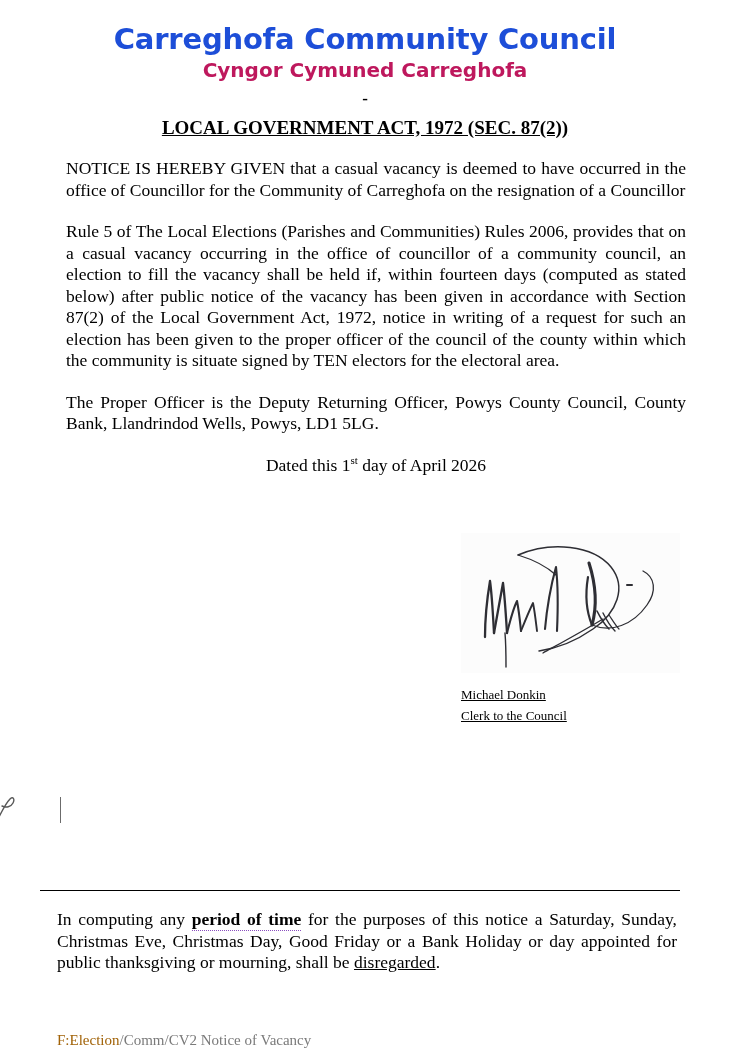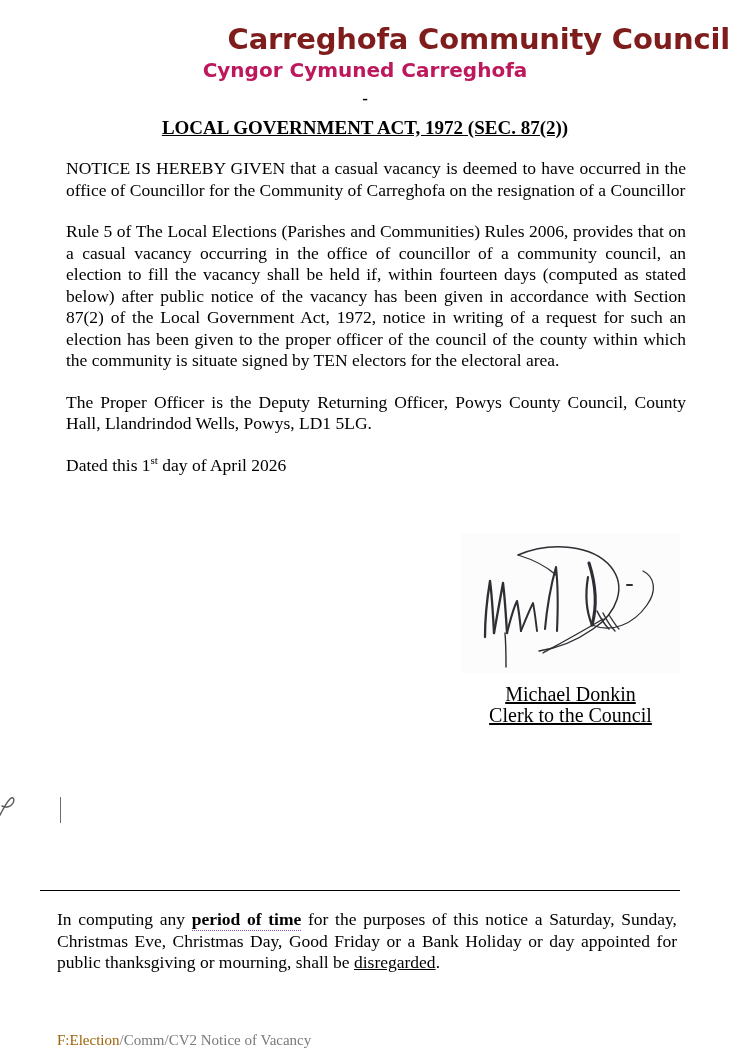--- a/index.html
+++ b/index.html
@@ -25,23 +25,22 @@
   
   .header {
     text-align: center;
     padding-top: 22px;
   }
   .title-en {
     font-family: "DejaVu Sans", "Liberation Sans", sans-serif;
     font-weight: bold;
     font-size: 29px;
     line-height: 34px;
-    color: #7f1d1d;
+    color: #1d4ed8;
     letter-spacing: -0.2px;
-    text-align: right;
   }
   .title-cy {
     font-family: "DejaVu Sans", "Liberation Sans", sans-serif;
     font-weight: bold;
     font-size: 20px;
     line-height: 26px;
     color: #be185d;
     margin-top: 1px;
   }
   .dash-mark {
@@ -68,21 +67,21 @@
     top: 158px;
     width: 620px;
   }
   p.para {
     margin: 0 0 20px 0;
     font-size: 17.5px;
     line-height: 21.5px;
     text-align: justify;
     text-justify: inter-word;
   }
-  p.noj { text-align: left; margin-top: 14px; }
+  p.noj { text-align: center; margin-top: 14px; }
 
   sup.ord {
     font-size: 11px;
     vertical-align: super;
     line-height: 0;
   }
 
   
   .sig-wrap {
     position: absolute;
@@ -91,22 +90,22 @@
     width: 219px;
   }
   .sig-img {
     width: 219px;
     height: 140px;
     background: #fcfcfc;
     display: block;
   }
   .sig-img svg { display: block; }
   .sig-name, .sig-role {
-    text-align: center;
-    font-size: 20px;
+    text-align: left;
+    font-size: 13px;
     line-height: 21px;
     text-decoration: underline;
     white-space: nowrap;
   }
   .sig-name { margin-top: 11px; }
 
   
   .stray-scribble {
     position: absolute;
     left: -4px;
@@ -177,21 +176,21 @@
     <div class="dash-mark">-</div>
     <div class="act-heading">LOCAL GOVERNMENT ACT, 1972 (SEC. 87(2))</div>
   </div>
 
   <div class="body-block">
 
     <p class="para">NOTICE IS HEREBY GIVEN that a casual vacancy is deemed to have occurred in the office of Councillor for the Community of Carreghofa on the resignation of a Councillor</p>
 
     <p class="para">Rule 5 of The Local Elections (Parishes and Communities) Rules 2006, provides that on a casual vacancy occurring in the office of councillor of a community council, an election to fill the vacancy shall be held if, within fourteen days (computed as stated below) after public notice of the vacancy has been given in accordance with Section 87(2) of the Local Government Act, 1972, notice in writing of a request for such an election has been given to the proper officer of the council of the county within which the community is situate signed by TEN electors for the electoral area.</p>
 
-    <p class="para">The Proper Officer is the Deputy Returning Officer, Powys County Council, County Hall, Llandrindod Wells, Powys, LD1 5LG.</p>
+    <p class="para">The Proper Officer is the Deputy Returning Officer, Powys County Council, County Bank, Llandrindod Wells, Powys, LD1 5LG.</p>
 
     <p class="para noj"><span>Dated this 1</span><sup class="ord">st</sup><span> day of April 2026</span></p>
   </div>
 
   <div class="sig-wrap">
     <div class="sig-img">
       <svg width="219" height="140" viewBox="0 0 219 140" xmlns="http://www.w3.org/2000/svg">
         <rect x="0" y="0" width="219" height="140" fill="#fcfcfc"></rect>
         <g fill="none" stroke="#2e2e34" stroke-linecap="round" stroke-linejoin="round">
 

